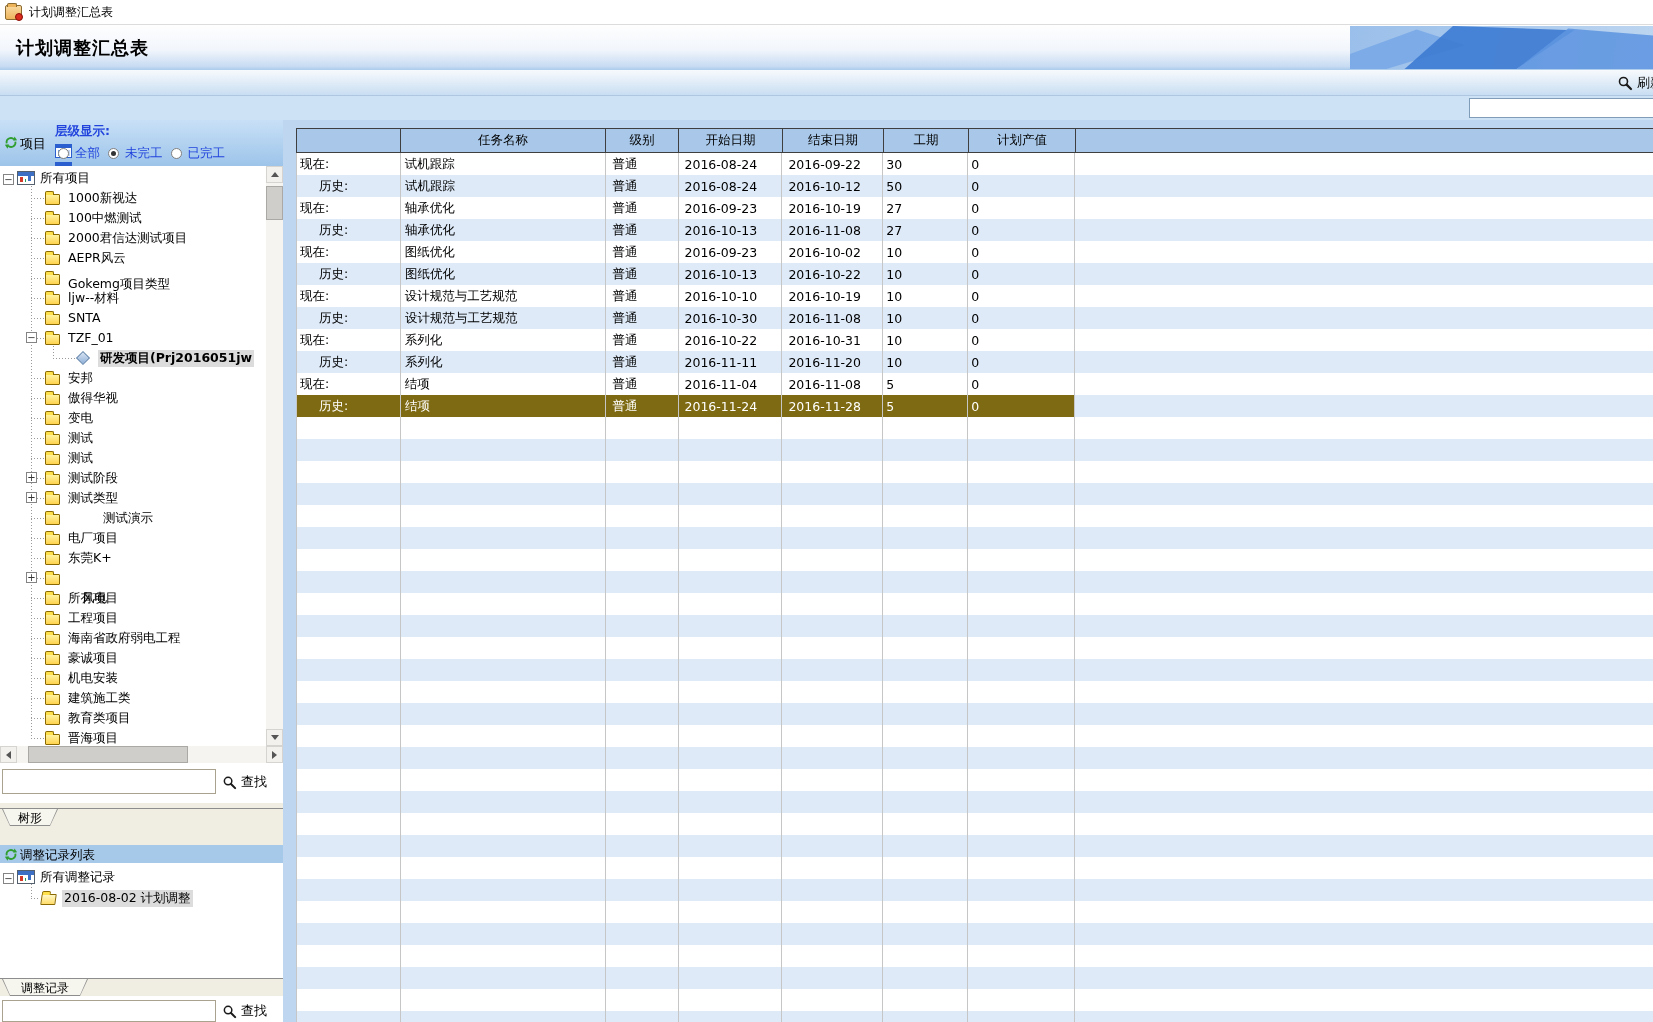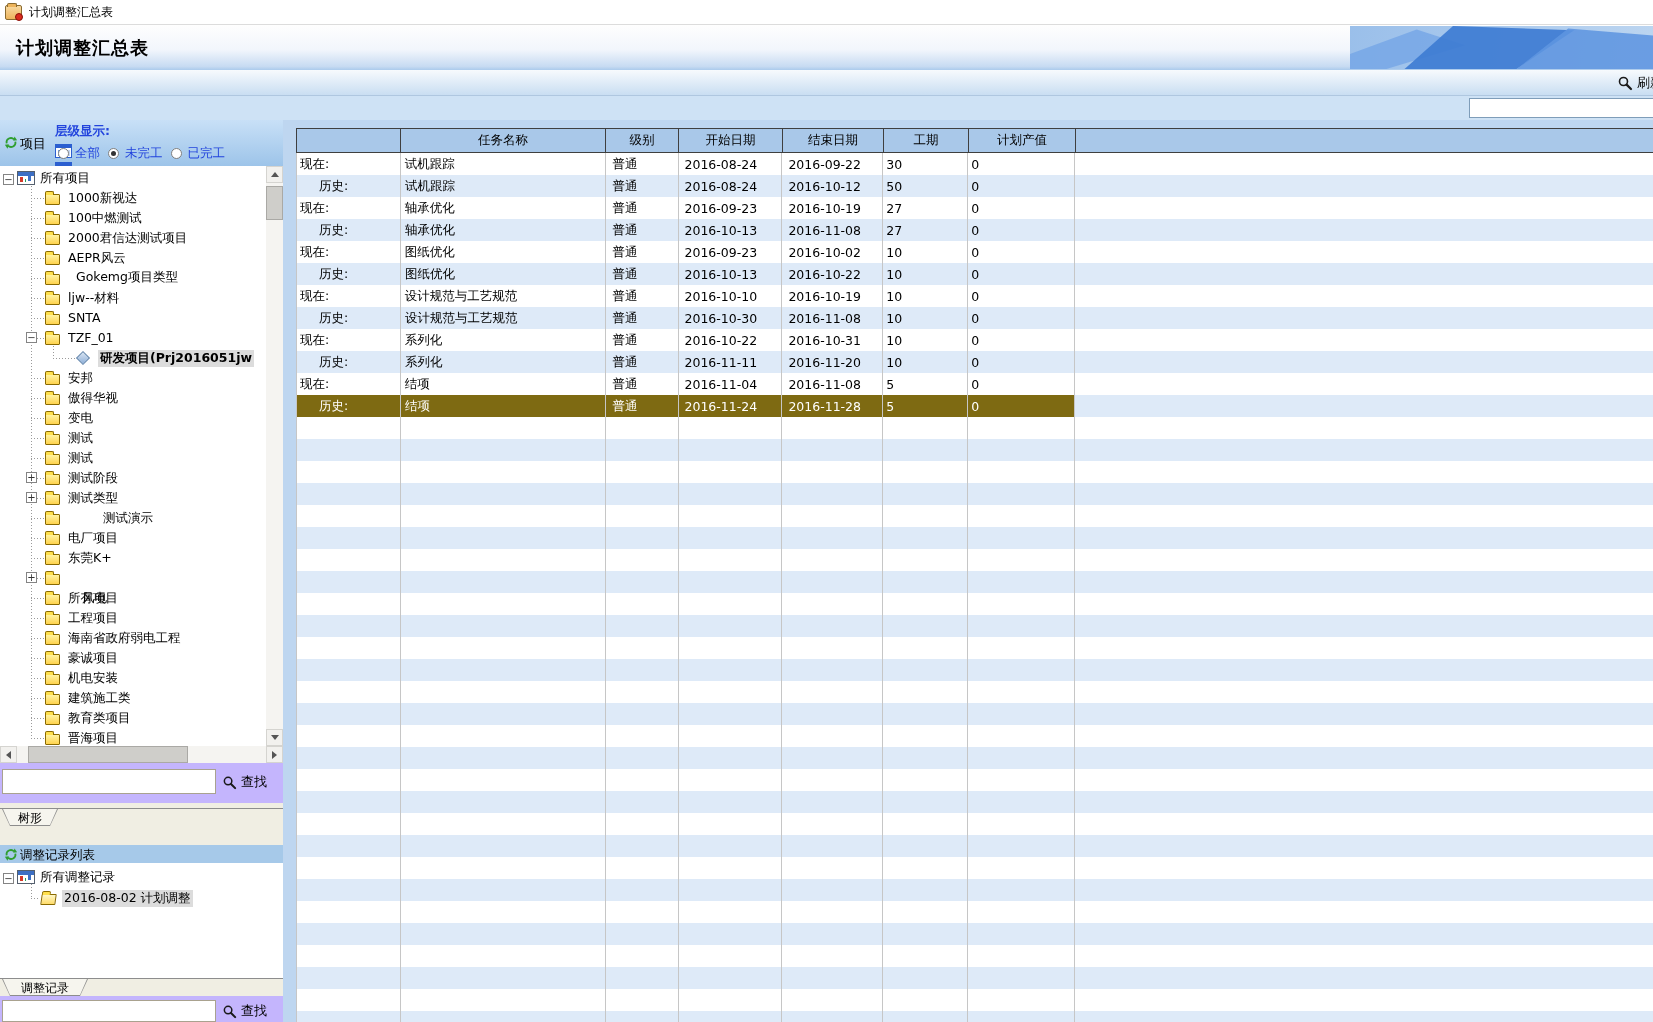--- a/index.html
+++ b/index.html
@@ -71,21 +71,21 @@
   .tri { width:0; height:0; }
   .tri.up    { border-left:4px solid transparent; border-right:4px solid transparent; border-bottom:5px solid #555; }
   .tri.down  { border-left:4px solid transparent; border-right:4px solid transparent; border-top:5px solid #555; }
   .tri.left  { border-top:4px solid transparent; border-bottom:4px solid transparent; border-right:5px solid #555; }
   .tri.right { border-top:4px solid transparent; border-bottom:4px solid transparent; border-left:5px solid #555; }
   #vscroll { position:absolute; right:0; top:46px; width:17px; height:580px; background:#F5F4F1; }
   #vthumb { position:absolute; left:0; top:20px; width:17px; height:34px; background:#CFCECA; border:1px solid #AAA9A5; }
   #hscroll { position:absolute; left:0; top:626px; width:283px; height:17px; background:#F5F4F1; }
   #hthumb { position:absolute; left:28px; top:0; width:160px; height:17px; background:#CFCECA; border:1px solid #AAA9A5; }
 
-  .search-row { position:absolute; left:0; width:283px; height:40px; background:#c4b5fd; }
+  .search-row { position:absolute; left:0; width:283px; height:40px; background:#ffffff; }
   .search-input { position:absolute; left:2px; top:6px; width:214px; height:25px; border:1px solid #A9A28F; background:#fff; font-size:12px; padding:0 3px; }
   .find-btn { position:absolute; left:222px; top:10px; display:flex; align-items:center; gap:4px; font-size:13px; }
 
   .tab-row { position:absolute; left:0; width:283px; height:20px; background:#F0EEE3; border-top:1px solid #8D8D8D; }
   .btab { position:absolute; left:2px; top:0; height:17px; }
   .btab .outer { position:absolute; inset:0; background:#8D8D8D; clip-path:polygon(0 0,100% 0,calc(100% - 8px) 100%,8px 100%); }
   .btab .inner { position:absolute; left:1px; right:1px; top:0; bottom:1px; background:#F6F5EE; clip-path:polygon(0 0,100% 0,calc(100% - 7px) 100%,7px 100%); display:flex; align-items:flex-start; justify-content:center; font-size:12px; padding-top:1px; }
 
   #records-header { position:absolute; left:0; top:725px; width:283px; height:18px; background:#A6C9E9; }
   #records-header span.txt { position:absolute; left:20px; top:2px; font-size:12.5px; }
@@ -194,21 +194,21 @@
         <span class="tlabel" style="position: absolute; left: 66px; top: 2px;">2000君信达测试项目</span>
       </div>
       <div class="hdot" style="left: 31px; top: 92px; width: 13px;"></div>
       <div class="trow" style="left: 0px; top: 82px; width: 244px;">
         <span class="folder" style="left: 45px; top: 6px;"></span>
         <span class="tlabel" style="position: absolute; left: 66px; top: 2px;">AEPR风云</span>
       </div>
       <div class="hdot" style="left: 31px; top: 112px; width: 13px;"></div>
       <div class="trow" style="left: 0px; top: 102px; width: 283px;">
         <span class="folder" style="left: 45px; top: 6px;"></span>
-        <span class="tlabel" style="position: absolute; left: 66px; top: 1px; margin-left: 8px;">Gokemg项目类型</span>
+        <span class="tlabel" style="position: absolute; left: 66px; top: 8px;">Gokemg项目类型</span>
       </div>
       <div class="hdot" style="left: 31px; top: 132px; width: 13px;"></div>
       <div class="trow" style="left: 0px; top: 122px; width: 283px;">
         <span class="folder" style="left: 45px; top: 6px;"></span>
         <span class="tlabel" style="position: absolute; left: 66px; top: 2px;">ljw--材料</span>
       </div>
       <div class="hdot" style="left: 31px; top: 152px; width: 13px;"></div>
       <div class="trow" style="left: 0px; top: 142px; width: 283px;">
         <span class="folder" style="left: 45px; top: 6px;"></span>
         <span class="tlabel" style="position: absolute; left: 66px; top: 2px;">SNTA</span>

